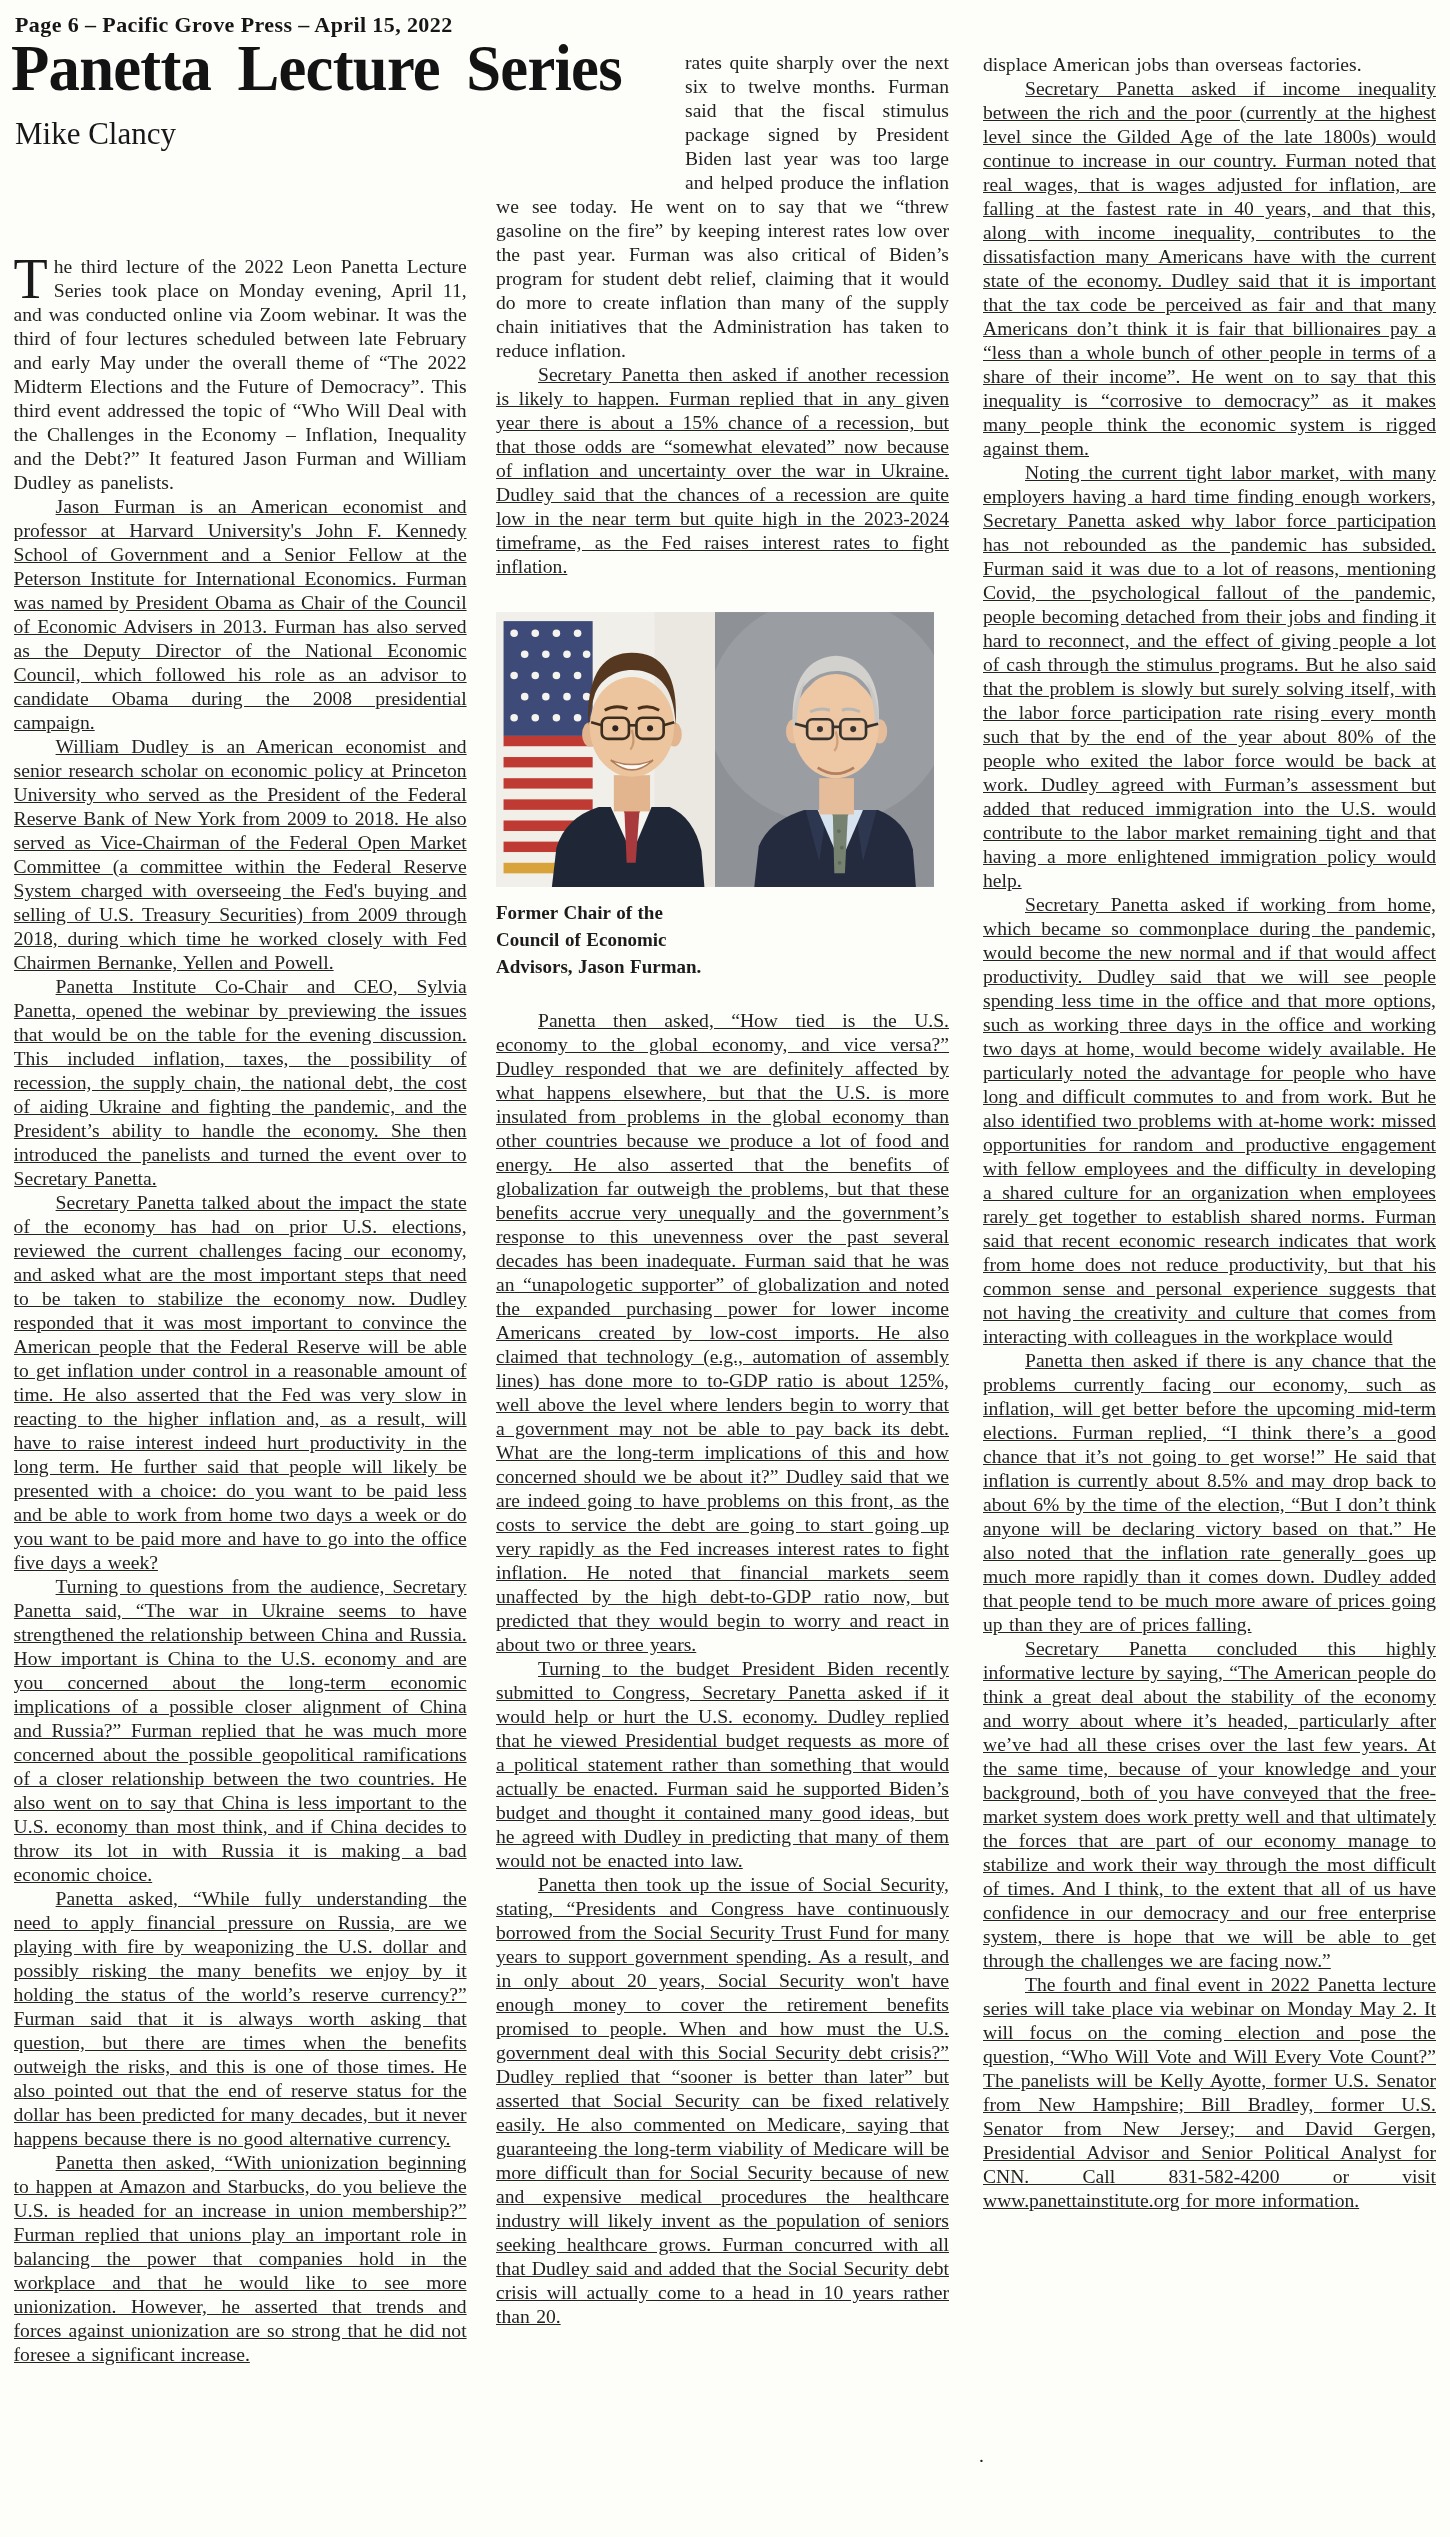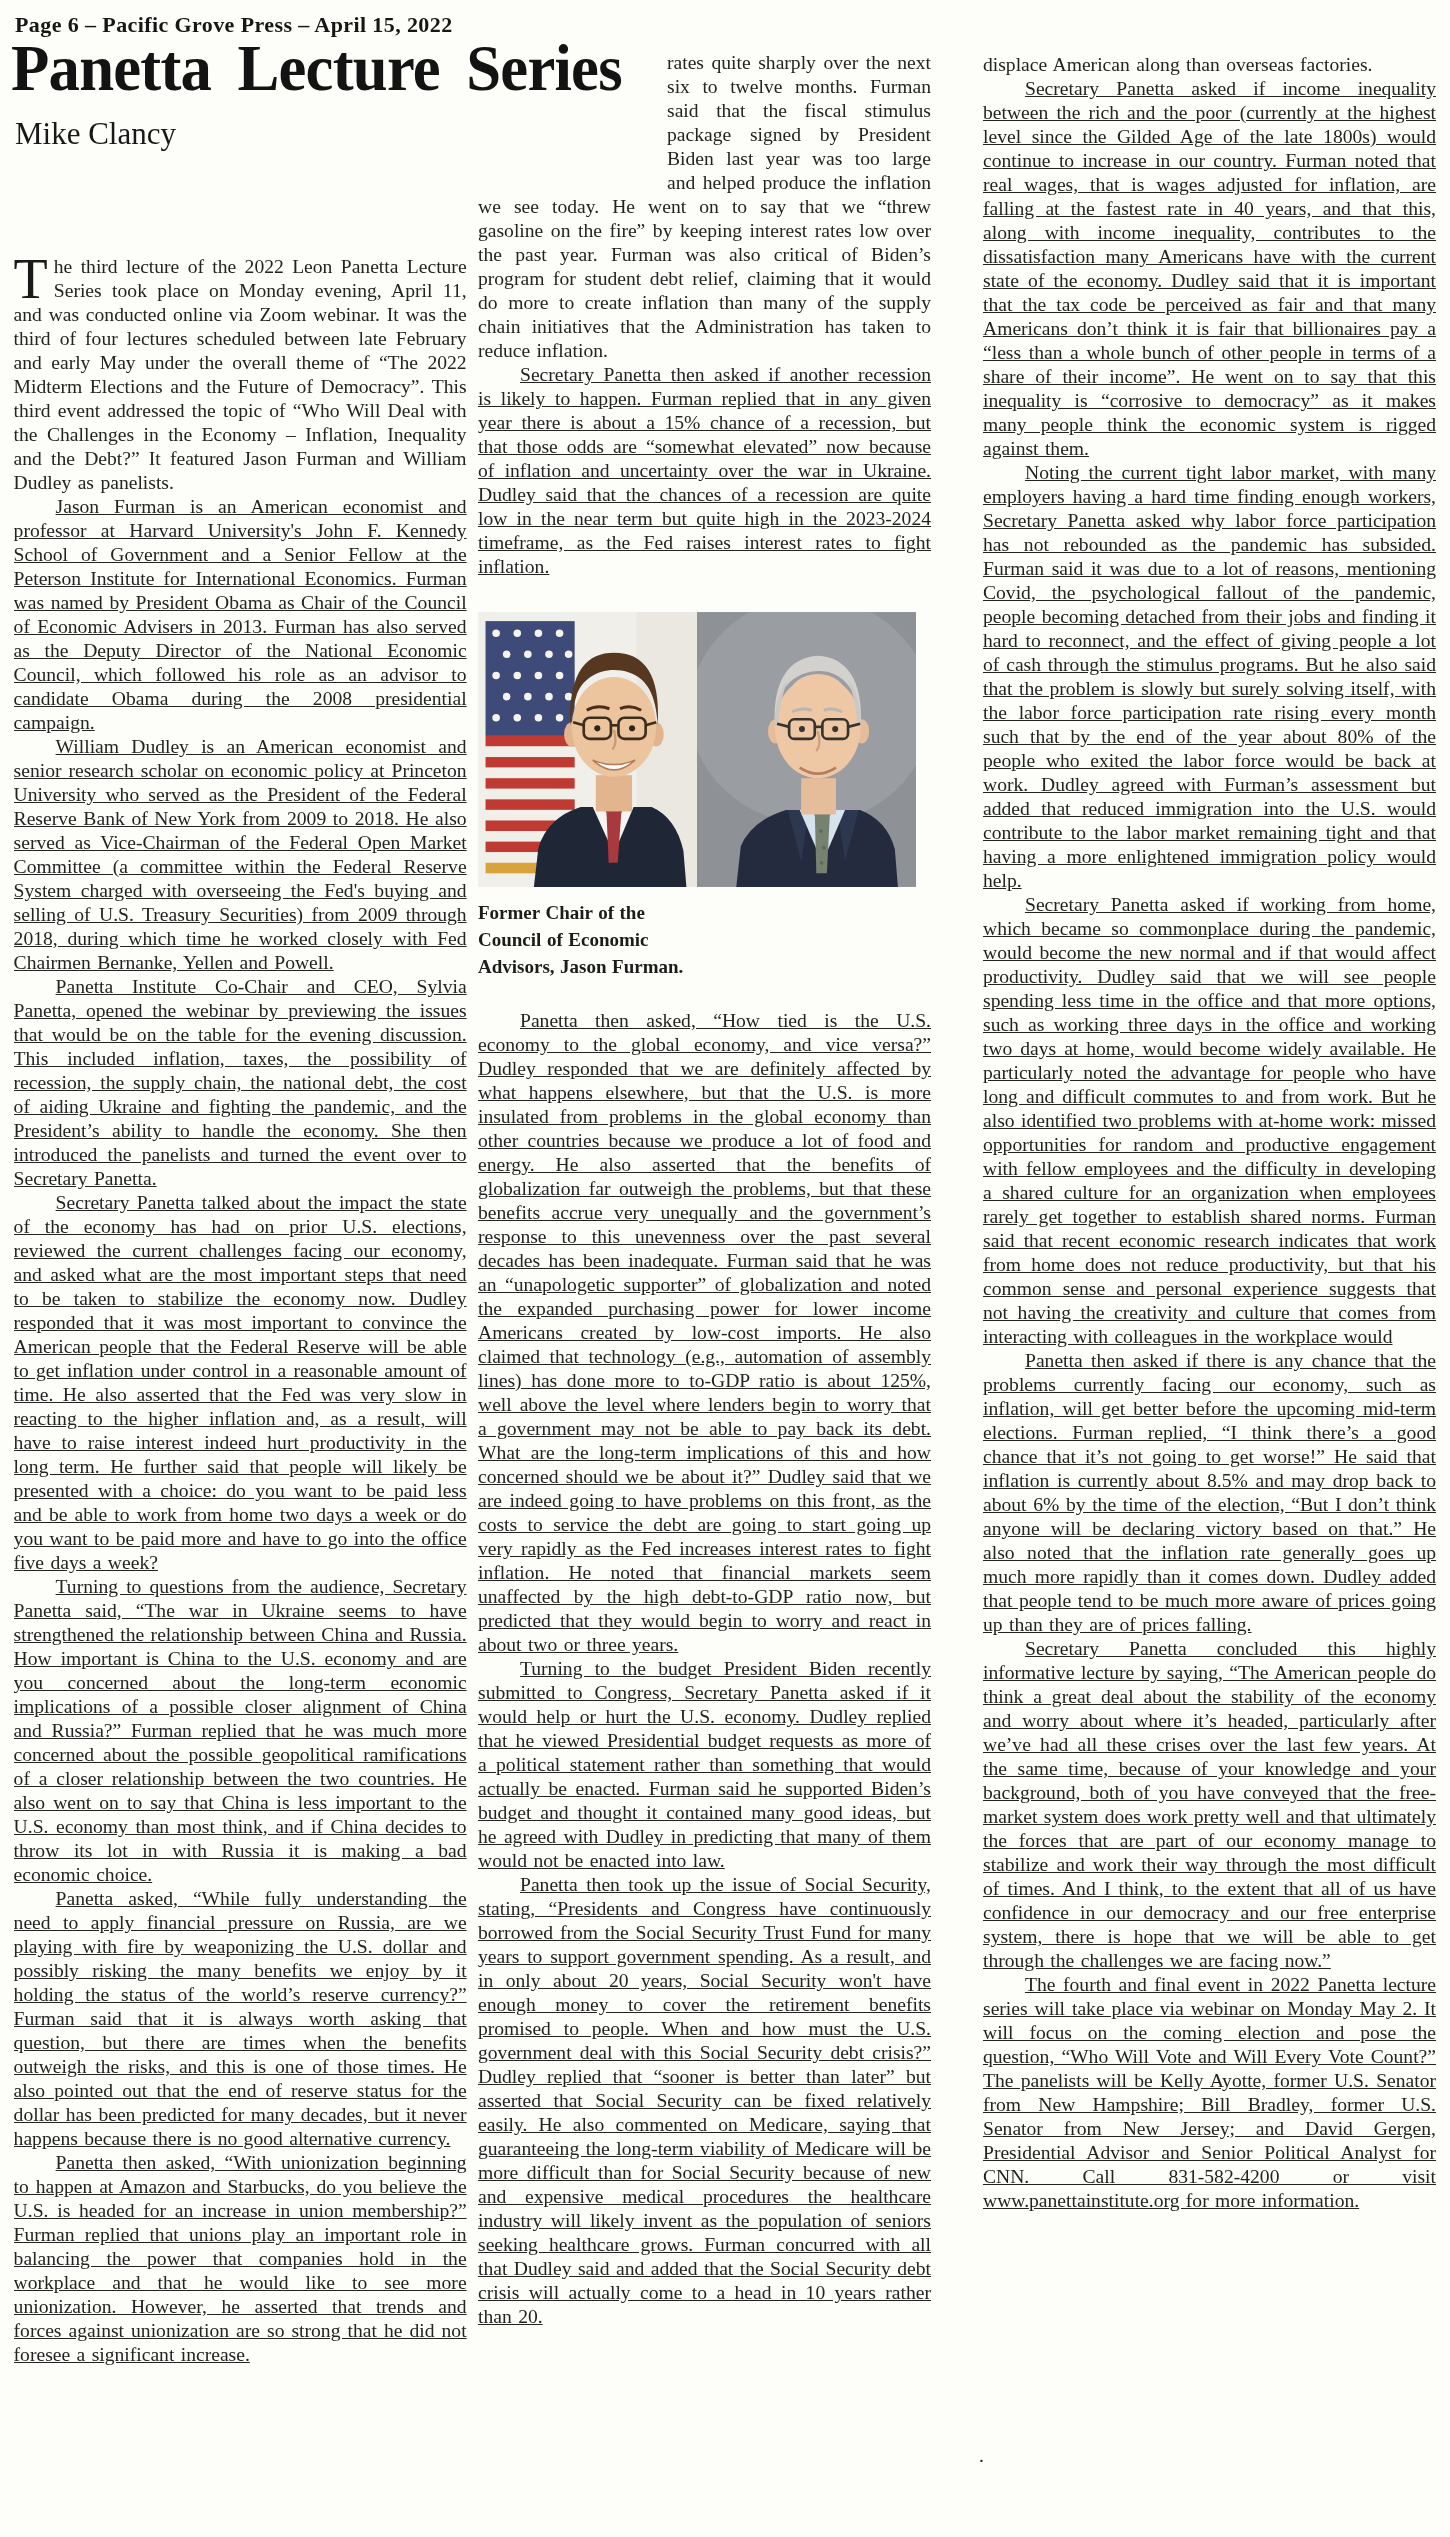--- a/index.html
+++ b/index.html
@@ -22,21 +22,21 @@
   .byline{
     position:absolute;left:15px;top:116px;
     font-size:31px;font-weight:normal;color:#181818;
   }
   .col{
     position:absolute;width:453px;
     font-size:19.6px;line-height:24px;text-align:justify;
     word-spacing:1.5px;color:#232323;
   }
   .col1{left:13.6px;top:255px;height:2275px;overflow:hidden;}
-  .col2{left:478px;top:51px;height:2479px;overflow:hidden;}
+  .col2{left:496px;top:51px;height:2479px;overflow:hidden;}
   .col3{left:983px;top:53px;height:2477px;overflow:hidden;}
   .para{margin:0;padding:0;}
   .indent{text-indent:42px;text-decoration:underline;}
   .headline-spacer{float:left;width:189px;height:122px;}
   .dropcap{
     float:left;font-size:56px;line-height:44px;
     padding:2.3px 6px 0 0;color:#1a1a1a;
   }
   .figures{display:flex;margin:33px 0 29px 0;}
   .figures figure{margin:0;width:219px;}
@@ -181,21 +181,21 @@
         </svg>
       </figure>
     </div>
 
     <p class="para indent">Panetta then asked, “How tied is the U.S. economy to the global economy, and vice versa?” Dudley responded that we are definitely affected by what happens elsewhere, but that the U.S. is more insulated from problems in the global economy than other countries because we produce a lot of food and energy. He also asserted that the benefits of globalization far outweigh the problems, but that these benefits accrue very unequally and the government’s response to this unevenness over the past several decades has been inadequate. Furman said that he was an “unapologetic supporter” of globalization and noted the expanded purchasing power for lower income Americans created by low-cost imports. He also claimed that technology (e.g., automation of assembly lines) has done more to to-GDP ratio is about 125%, well above the level where lenders begin to worry that a government may not be able to pay back its debt. What are the long-term implications of this and how concerned should we be about it?” Dudley said that we are indeed going to have problems on this front, as the costs to service the debt are going to start going up very rapidly as the Fed increases interest rates to fight inflation. He noted that financial markets seem unaffected by the high debt-to-GDP ratio now, but predicted that they would begin to worry and react in about two or three years.</p>
     <p class="para indent">Turning to the budget President Biden recently submitted to Congress, Secretary Panetta asked if it would help or hurt the U.S. economy. Dudley replied that he viewed Presidential budget requests as more of a political statement rather than something that would actually be enacted. Furman said he supported Biden’s budget and thought it contained many good ideas, but he agreed with Dudley in predicting that many of them would not be enacted into law.</p>
     <p class="para indent">Panetta then took up the issue of Social Security, stating, “Presidents and Congress have continuously borrowed from the Social Security Trust Fund for many years to support government spending. As a result, and in only about 20 years, Social Security won't have enough money to cover the retirement benefits promised to people. When and how must the U.S. government deal with this Social Security debt crisis?” Dudley replied that “sooner is better than later” but asserted that Social Security can be fixed relatively easily. He also commented on Medicare, saying that guaranteeing the long-term viability of Medicare will be more difficult than for Social Security because of new and expensive medical procedures the healthcare industry will likely invent as the population of seniors seeking healthcare grows. Furman concurred with all that Dudley said and added that the Social Security debt crisis will actually come to a head in 10 years rather than 20.</p>
   </div>
 
   <div class="col col3">
-    <p class="para">displace American along than overseas factories.</p>
+    <p class="para">displace American jobs than overseas factories.</p>
     <p class="para indent">Secretary Panetta asked if income inequality between the rich and the poor (currently at the highest level since the Gilded Age of the late 1800s) would continue to increase in our country. Furman noted that real wages, that is wages adjusted for inflation, are falling at the fastest rate in 40 years, and that this, along with income inequality, contributes to the dissatisfaction many Americans have with the current state of the economy. Dudley said that it is important that the tax code be perceived as fair and that many Americans don’t think it is fair that billionaires pay a “less than a whole bunch of other people in terms of a share of their income”. He went on to say that this inequality is “corrosive to democracy” as it makes many people think the economic system is rigged against them.</p>
     <p class="para indent">Noting the current tight labor market, with many employers having a hard time finding enough workers, Secretary Panetta asked why labor force participation has not rebounded as the pandemic has subsided. Furman said it was due to a lot of reasons, mentioning Covid, the psychological fallout of the pandemic, people becoming detached from their jobs and finding it hard to reconnect, and the effect of giving people a lot of cash through the stimulus programs. But he also said that the problem is slowly but surely solving itself, with the labor force participation rate rising every month such that by the end of the year about 80% of the people who exited the labor force would be back at work. Dudley agreed with Furman’s assessment but added that reduced immigration into the U.S. would contribute to the labor market remaining tight and that having a more enlightened immigration policy would help.</p>
     <p class="para indent">Secretary Panetta asked if working from home, which became so commonplace during the pandemic, would become the new normal and if that would affect productivity. Dudley said that we will see people spending less time in the office and that more options, such as working three days in the office and working two days at home, would become widely available. He particularly noted the advantage for people who have long and difficult commutes to and from work. But he also identified two problems with at-home work: missed opportunities for random and productive engagement with fellow employees and the difficulty in developing a shared culture for an organization when employees rarely get together to establish shared norms. Furman said that recent economic research indicates that work from home does not reduce productivity, but that his common sense and personal experience suggests that not having the creativity and culture that comes from interacting with colleagues in the workplace would</p>
     <p class="para indent">Panetta then asked if there is any chance that the problems currently facing our economy, such as inflation, will get better before the upcoming mid-term elections. Furman replied, “I think there’s a good chance that it’s not going to get worse!” He said that inflation is currently about 8.5% and may drop back to about 6% by the time of the election, “But I don’t think anyone will be declaring victory based on that.” He also noted that the inflation rate generally goes up much more rapidly than it comes down. Dudley added that people tend to be much more aware of prices going up than they are of prices falling.</p>
     <p class="para indent">Secretary Panetta concluded this highly informative lecture by saying, “The American people do think a great deal about the stability of the economy and worry about where it’s headed, particularly after we’ve had all these crises over the last few years. At the same time, because of your knowledge and your background, both of you have conveyed that the free-market system does work pretty well and that ultimately the forces that are part of our economy manage to stabilize and work their way through the most difficult of times. And I think, to the extent that all of us have confidence in our democracy and our free enterprise system, there is hope that we will be able to get through the challenges we are facing now.”</p>
     <p class="para indent">The fourth and final event in 2022 Panetta lecture series will take place via webinar on Monday May 2. It will focus on the coming election and pose the question, “Who Will Vote and Will Every Vote Count?” The panelists will be Kelly Ayotte, former U.S. Senator from New Hampshire; Bill Bradley, former U.S. Senator from New Jersey; and David Gergen, Presidential Advisor and Senior Political Analyst for CNN. Call 831-582-4200 or visit www.panettainstitute.org for more information.</p>
   </div>
 
   <div class="stray-mark">.</div>
 

